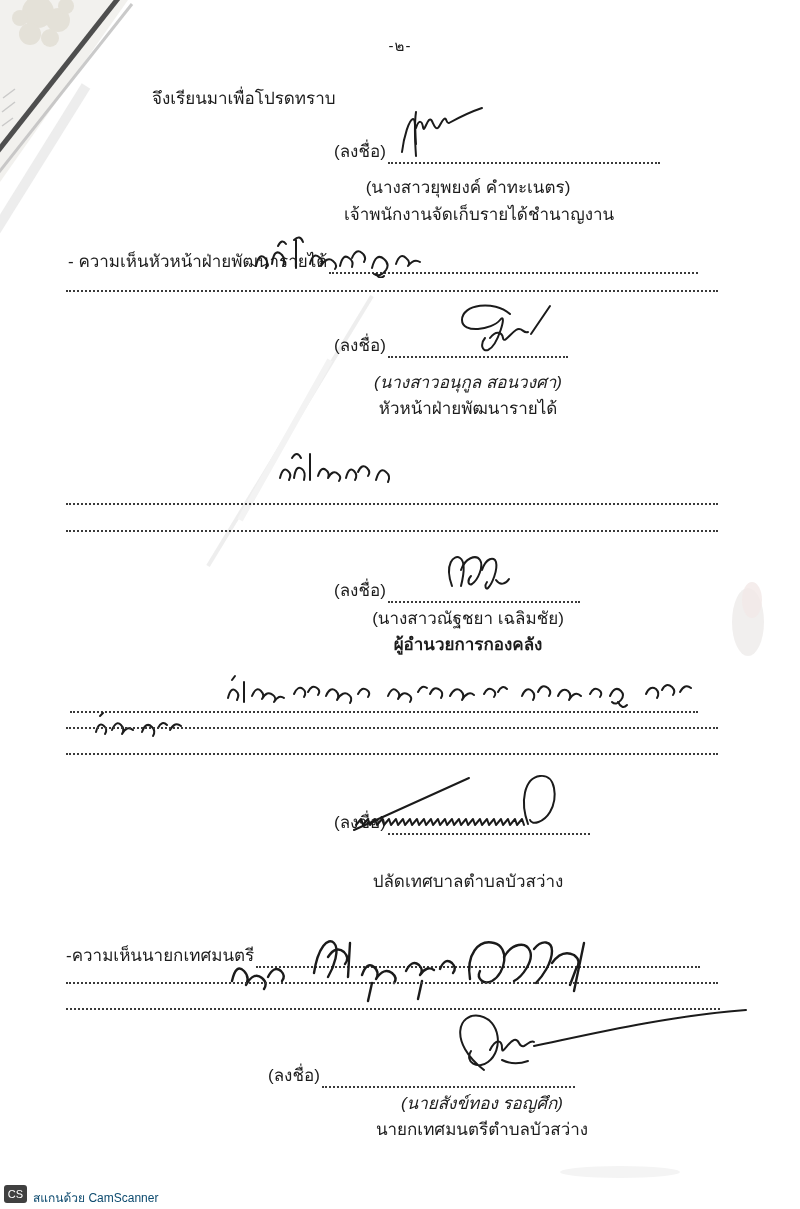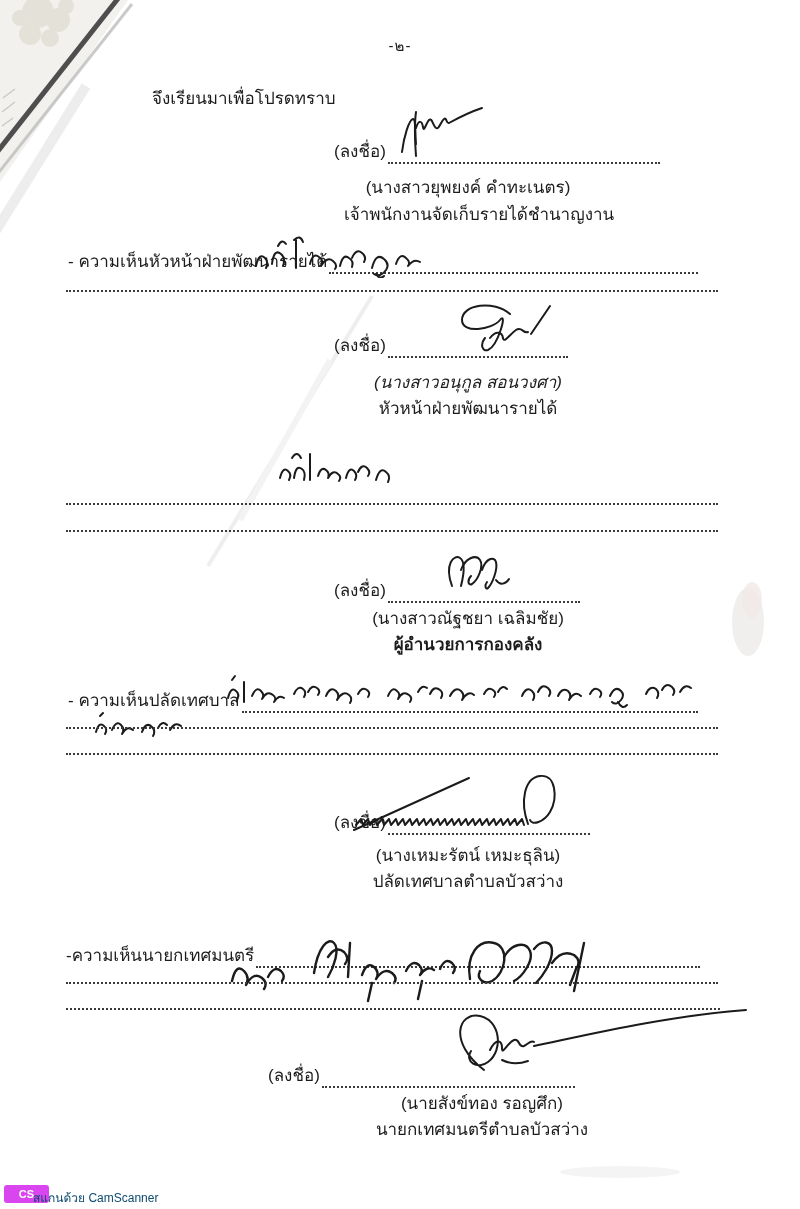--- a/index.html
+++ b/index.html
@@ -21,22 +21,22 @@
   .rule{height:0;border-bottom:2px dotted #3a3a3a;}
   
   .srow{display:flex;align-items:flex-end;height:22px;font-size:17px;white-space:nowrap;}
   .srow .dots{flex:1;border-bottom:2px dotted #3a3a3a;height:5px;margin-left:2px;}
   .sig-name,.sig-title{width:360px;text-align:center;font-size:17px;}
   .ink{position:absolute;pointer-events:none;}
   .ink path,.ink line{fill:none;stroke:#1b1b1b;stroke-width:2;stroke-linecap:round;stroke-linejoin:round;}
   .ink.bold path{stroke-width:2.4;}
   
   .cs-badge{
-    left:4px;top:1185px;width:45px;height:18px;background:#d946ef;border-radius:3px;
-    color:#ffffff;font-size:11px;font-weight:bold;display:flex;align-items:center;justify-content:center;
+    left:4px;top:1185px;width:23px;height:18px;background:#404040;border-radius:3px;
+    color:#ffffff;font-size:11px;font-weight:normal;display:flex;align-items:center;justify-content:center;
   }
   .footer-text{left:33px;top:1188px;font-size:12px;color:#0c4a6e;}
 </style>
 </head>
 <body>
 
 <div class="page">
 
   <svg class="abs" width="800" height="1209" viewBox="0 0 800 1209" style="left:0;top:0;">
     <polygon points="0,0 128,0 0,182" fill="#f2f1ee"></polygon>
@@ -129,21 +129,20 @@
     <path d="M60,32 C64,38 70,36 73,31"></path>
   </svg>
   <div class="abs srow" style="left:334px;top:581px;width:246px;">
     <span>(ลงชื่อ)</span>
     <span class="dots"></span>
   </div>
   <div class="abs sig-name" style="left:288px;top:604px;">(นางสาวณัฐชยา เฉลิมชัย)</div>
   <div class="abs sig-title" style="left:288px;top:630px;font-weight:bold;">ผู้อำนวยการกองคลัง</div>
 
   <div class="abs hrow" style="left:68px;top:689px;width:630px;">
-    <span>- ความเห็นปลัดเทศบาล</span>
     <span class="dots"></span>
   </div>
   <svg class="ink" style="left:222px;top:672px;" width="485" height="38" viewBox="0 0 485 38">
     <path d="M6,26 q3,-12 8,-7 q4,3 1,9"></path>
       <path d="M10,8 l3,-4"></path>
     <path d="M22,10 L22,30"></path>
     <path d="M30,24 q4,-10 9,-5 q4,4 1,8 q5,-9 11,-4 q4,3 1,7 q5,-8 10,-4"></path>
     <path d="M72,22 q4,-9 9,-5 q4,3 1,8"></path>
       <path d="M86,20 q4,-8 9,-4 q4,3 1,7"></path>
     <path d="M104,24 q4,-10 10,-5 q4,4 1,9 q6,-10 12,-5 q4,3 1,8"></path>
@@ -177,21 +176,20 @@
 
   <svg class="ink" style="left:344px;top:768px;" width="230" height="68" viewBox="0 0 230 68">
     <path d="M10,62 L125,10"></path>
     <path d="M12,57 l5,-6 l2,6 l5,-6 l2,6 l5,-6 l2,6 l5,-6 l2,6 l5,-6 l2,6 l5,-6 l2,6 l5,-6 l2,6 l5,-6 l2,6 l5,-6 l2,6 l5,-6 l2,6 l5,-6 l2,6 l5,-6 l2,6 l5,-6 l2,6 l5,-6 l2,6 l5,-6 l2,6 l5,-6 l2,6 l5,-6 l2,6 l5,-6 l2,6 l5,-6 l2,6 l5,-6 l2,6 l5,-6 l2,6 l5,-6 l2,6 l5,-6 l2,6 l5,-6 l2,6"></path>
     <path d="M184,56 C176,34 180,10 196,8 C212,6 214,30 206,44 C200,54 188,58 186,52"></path>
   </svg>
   <div class="abs srow" style="left:334px;top:813px;width:256px;">
     <span>(ลงชื่อ)</span>
     <span class="dots"></span>
   </div>
-  <div class="abs sig-name" style="left:288px;top:841px;">(นางเหมะรัตน์ เหมะธุลิน)</div>
   <div class="abs sig-title" style="left:288px;top:867px;">ปลัดเทศบาลตำบลบัวสว่าง</div>
 
   <div class="abs hrow" style="left:66px;top:944px;width:634px;">
     <span>-ความเห็นนายกเทศมนตรี</span>
     <span class="dots"></span>
   </div>
   <svg class="ink bold" style="left:222px;top:933px;" width="430" height="75" viewBox="0 0 430 75">
     <path d="M10,48 q4,-18 12,-10 q6,6 2,14 q8,-14 16,-7 q6,5 2,11"></path>
     <path d="M46,44 q6,-12 13,-6 q5,5 1,10"></path>
     <path d="M92,40 C96,14 106,4 112,10 C118,16 112,34 106,44"></path>
@@ -214,19 +212,19 @@
   <svg class="ink" style="left:414px;top:1004px;" width="340" height="78" viewBox="0 0 340 78">
     <path d="M70,66 C34,38 44,8 66,12 C86,16 90,46 74,58 C64,66 50,58 57,47"></path>
     <path d="M76,46 C82,34 88,36 88,44 C88,52 94,38 100,36 C106,34 104,44 110,42 C114,40 117,36 120,38"></path>
     <path d="M120,42 C160,34 250,12 332,6"></path>
     <path d="M88,56 q12,6 26,1"></path>
   </svg>
   <div class="abs srow" style="left:268px;top:1066px;width:307px;">
     <span>(ลงชื่อ)</span>
     <span class="dots"></span>
   </div>
-  <div class="abs sig-name" style="left:302px;top:1089px;">(นายสังข์ทอง รอญศึก)</div>
+  <div class="abs sig-name" style="left:302px;top:1089px;font-style:italic;">(นายสังข์ทอง รอญศึก)</div>
   <div class="abs sig-title" style="left:302px;top:1115px;">นายกเทศมนตรีตำบลบัวสว่าง</div>
 
   <div class="abs cs-badge">CS</div>
   <div class="abs footer-text">สแกนด้วย CamScanner</div>
 
 </div>
 
 </body></html>

